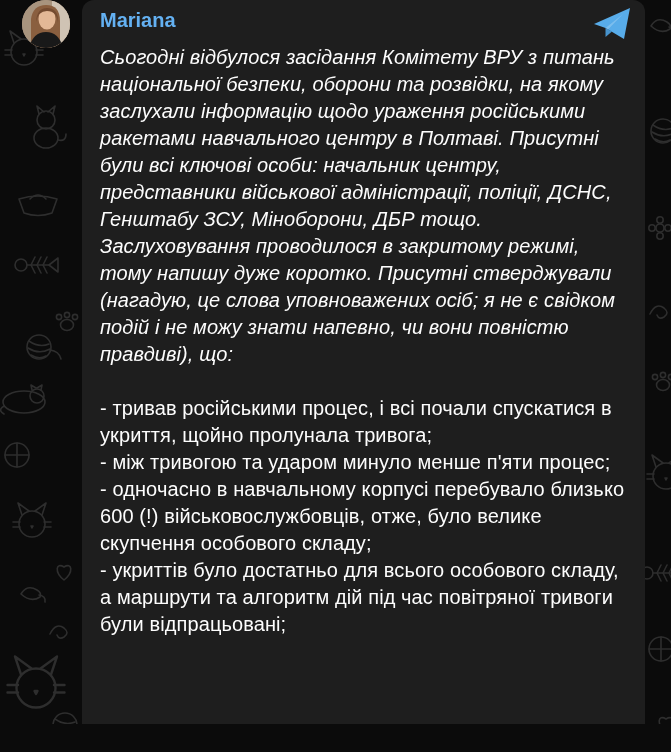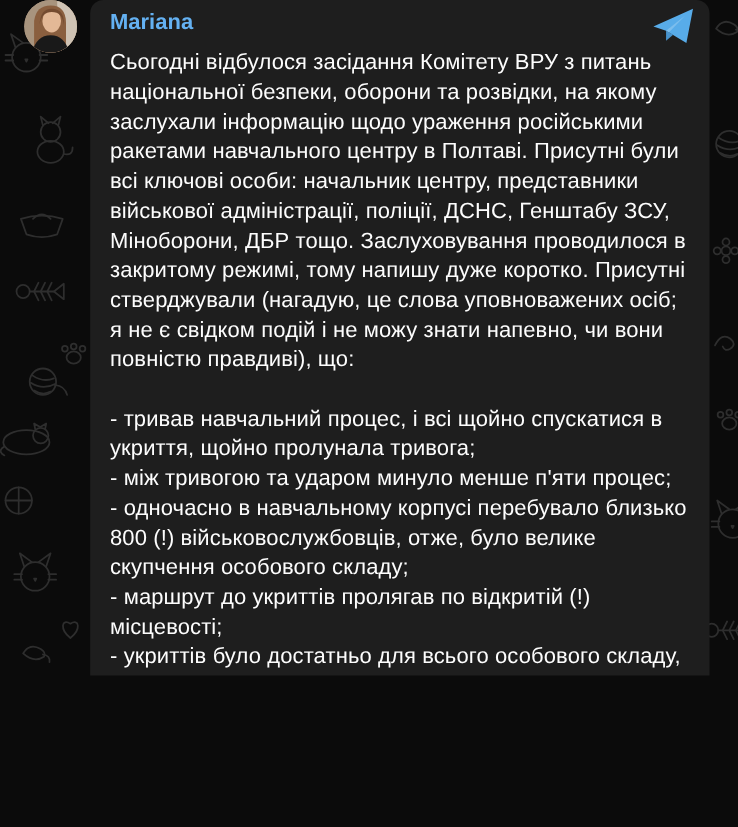--- a/index.html
+++ b/index.html
@@ -7,21 +7,21 @@
     padding: 0;
     width: 671px;
     height: 752px;
     background: #0b0b0b;
     overflow: hidden;
     font-family: "Liberation Sans", "DejaVu Sans", sans-serif;
   }
   .screen {
     position: relative;
     width: 671px;
-    height: 614px;
+    height: 724px;
     overflow: hidden;
   }
   
   .wallpaper {
     position: absolute;
     left: 0; top: 0;
     width: 671px; height: 752px;
   }
   .dd {
     fill: none;
@@ -69,21 +69,21 @@
     width: 40px;
     height: 36px;
   }
   .msg {
     margin-top: 12px;
     color: #fdfdfd;
     font-size: 20px;
     line-height: 27px;
     letter-spacing: 0.1px;
   }
-  .para { margin: 0; }
+  .para { margin: 0; font-style: italic; }
   .points { margin-top: 27px; }
   .point { margin: 0; }
 </style>
 </head>
 <body>
 
 <div class="screen">
 
   <svg class="wallpaper" viewBox="0 0 671 752" xmlns="http://www.w3.org/2000/svg">
     <defs>
@@ -189,22 +189,21 @@
       <svg width="40" height="36" viewBox="0 0 40 36" xmlns="http://www.w3.org/2000/svg">
         <polygon points="2,19 38,3 32,34 13.5,23" fill="#58ace9"></polygon>
         <polygon points="13.5,23 13.5,32 20,26.5" fill="#4793cd"></polygon>
         <polygon points="13.5,23 31,9 16,24.5" fill="#bfe0f7" opacity="0.35"></polygon>
       </svg>
     </span>
 
     <div class="msg">
       <p class="para">Сьогодні відбулося засідання Комітету ВРУ з питань національної безпеки, оборони та розвідки, на якому заслухали інформацію щодо ураження російськими ракетами навчального центру в Полтаві. Присутні були всі ключові особи: начальник центру, представники військової адміністрації, поліції, ДСНС, Генштабу ЗСУ, Міноборони, ДБР тощо. Заслуховування проводилося в закритому режимі, тому напишу дуже коротко. Присутні стверджували (нагадую, це слова уповноважених осіб; я не є свідком подій і не можу знати напевно, чи вони повністю правдиві), що:</p>
       <div class="points" id="points">
-          <div class="point">- тривав навчальний процес, і всі щойно спускатися в укриття, щойно пролунала тривога;</div>
+          <div class="point">- тривав російськими процес, і всі почали спускатися в укриття, щойно пролунала тривога;</div>
           <div class="point">- між тривогою та ударом минуло менше п'яти процес;</div>
-          <div class="point">- одночасно в навчальному корпусі перебувало близько 800 (!) військовослужбовців, отже, було велике скупчення особового складу;</div>
-          <div class="point">- маршрут до укриттів пролягав по відкритій (!) місцевості;</div>
+          <div class="point">- одночасно в навчальному корпусі перебувало близько 600 (!) військовослужбовців, отже, було велике скупчення особового складу;</div>
           <div class="point">- укриттів було достатньо для всього особового складу, а маршрути та алгоритм дій під час повітряної тривоги були відпрацьовані;</div>
         </div>
     </div>
   </div>
 
 </div>
 
 </body></html>

